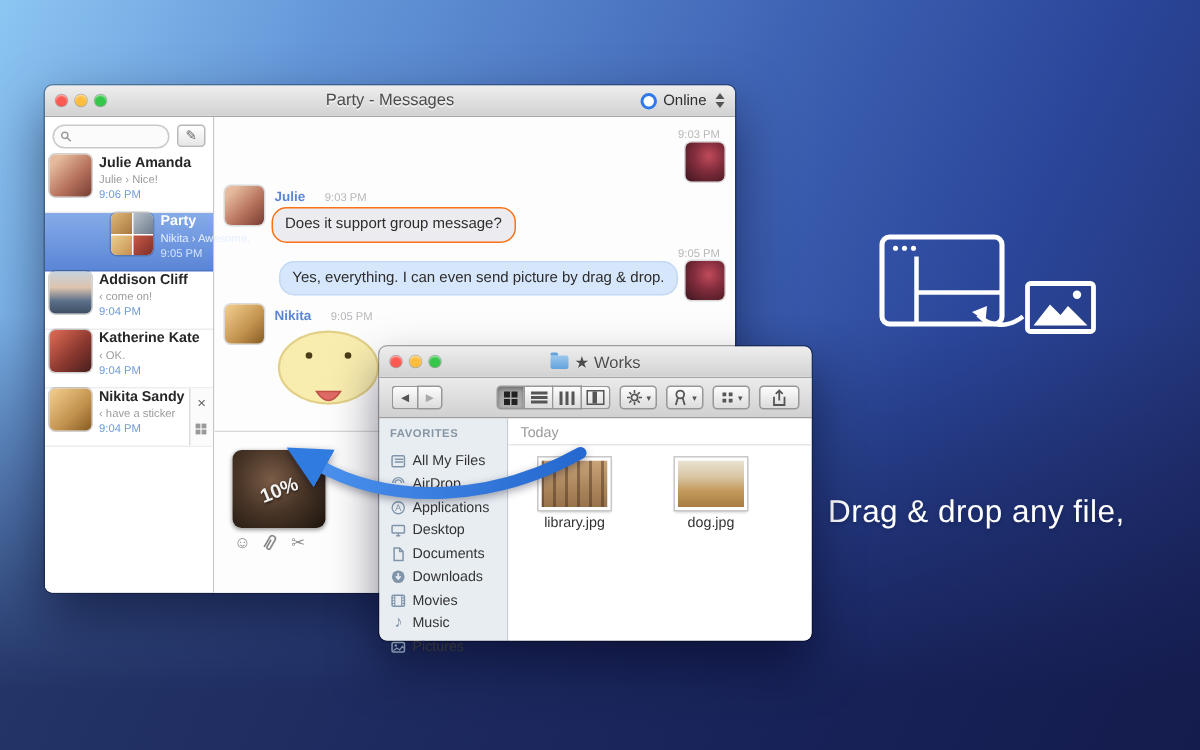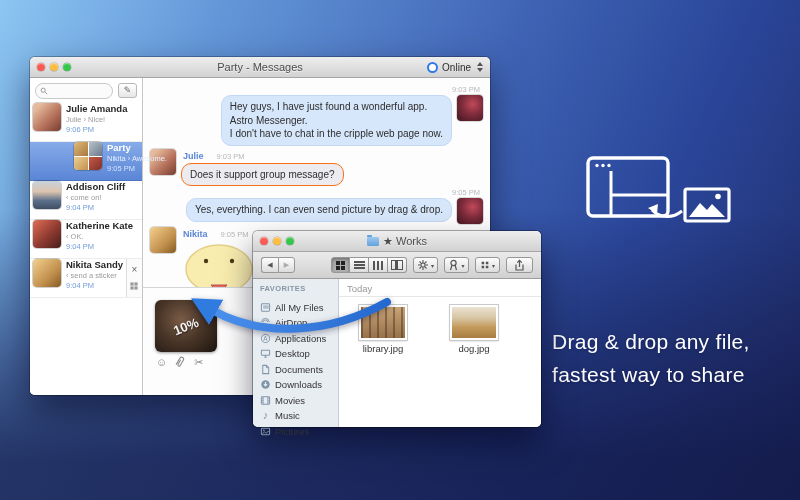--- a/index.html
+++ b/index.html
@@ -195,39 +195,36 @@
             <div class="c-name">Katherine Kate</div>
             <div class="c-prev">‹ OK.</div>
             <div class="c-time">9:04 PM</div>
           </div>
         </div>
 
         <div class="contact">
           <div class="av av-nikita"></div>
           <div class="c-col">
             <div class="c-name">Nikita Sandy</div>
-            <div class="c-prev">‹ send a sticker</div>
+            <div class="c-prev">‹ have a sticker</div>
             <div class="c-time">9:04 PM</div>
           </div>
           <div class="c-actions">
             <span class="x-ic">×</span>
             <span class="grid-ic"></span>
           </div>
         </div>
       </div>
 
       <div class="chat">
         <div class="msgs">
 
           <div class="m-out">
             <div class="m-time">9:03 PM</div>
             <div class="m-row">
-              <div class="bubble b-out">Hey guys, I have just found a wonderful app.
-Astro Messenger.
-I don't have to chat in the cripple web page now.</div>
               <div class="m-av av-me"></div>
             </div>
           </div>
 
           <div class="m-in">
             <div class="m-av av-julie"></div>
             <div class="col">
               <div class="m-head">
                 <span class="m-sender">Julie</span>
                 <span class="m-time">9:03 PM</span>
@@ -452,16 +449,15 @@
     <line x1="51" y1="47" x2="108" y2="47" stroke="#fff" stroke-width="3"></line>
     <rect x="125" y="41" width="44" height="32" rx="2" fill="none" stroke="#ffffff" stroke-width="3.2"></rect>
     <path d="M129 69 L140 55 L147 62 L152 56 L165 69 Z" fill="#ffffff"></path>
     <circle cx="158" cy="48.5" r="2.8" fill="#ffffff"></circle>
     <path d="M122 63 C 112 71, 100 70, 92 62" fill="none" stroke="#ffffff" stroke-width="3"></path>
     <path d="M98 56 L88 60 L97 66 Z" fill="#ffffff"></path>
   </svg>
 
   <div class="promo-text">
     <div>Drag &amp; drop any file,</div>
-    <div>fastest way to share</div>
   </div>
 
 </div>
 
 </body></html>

